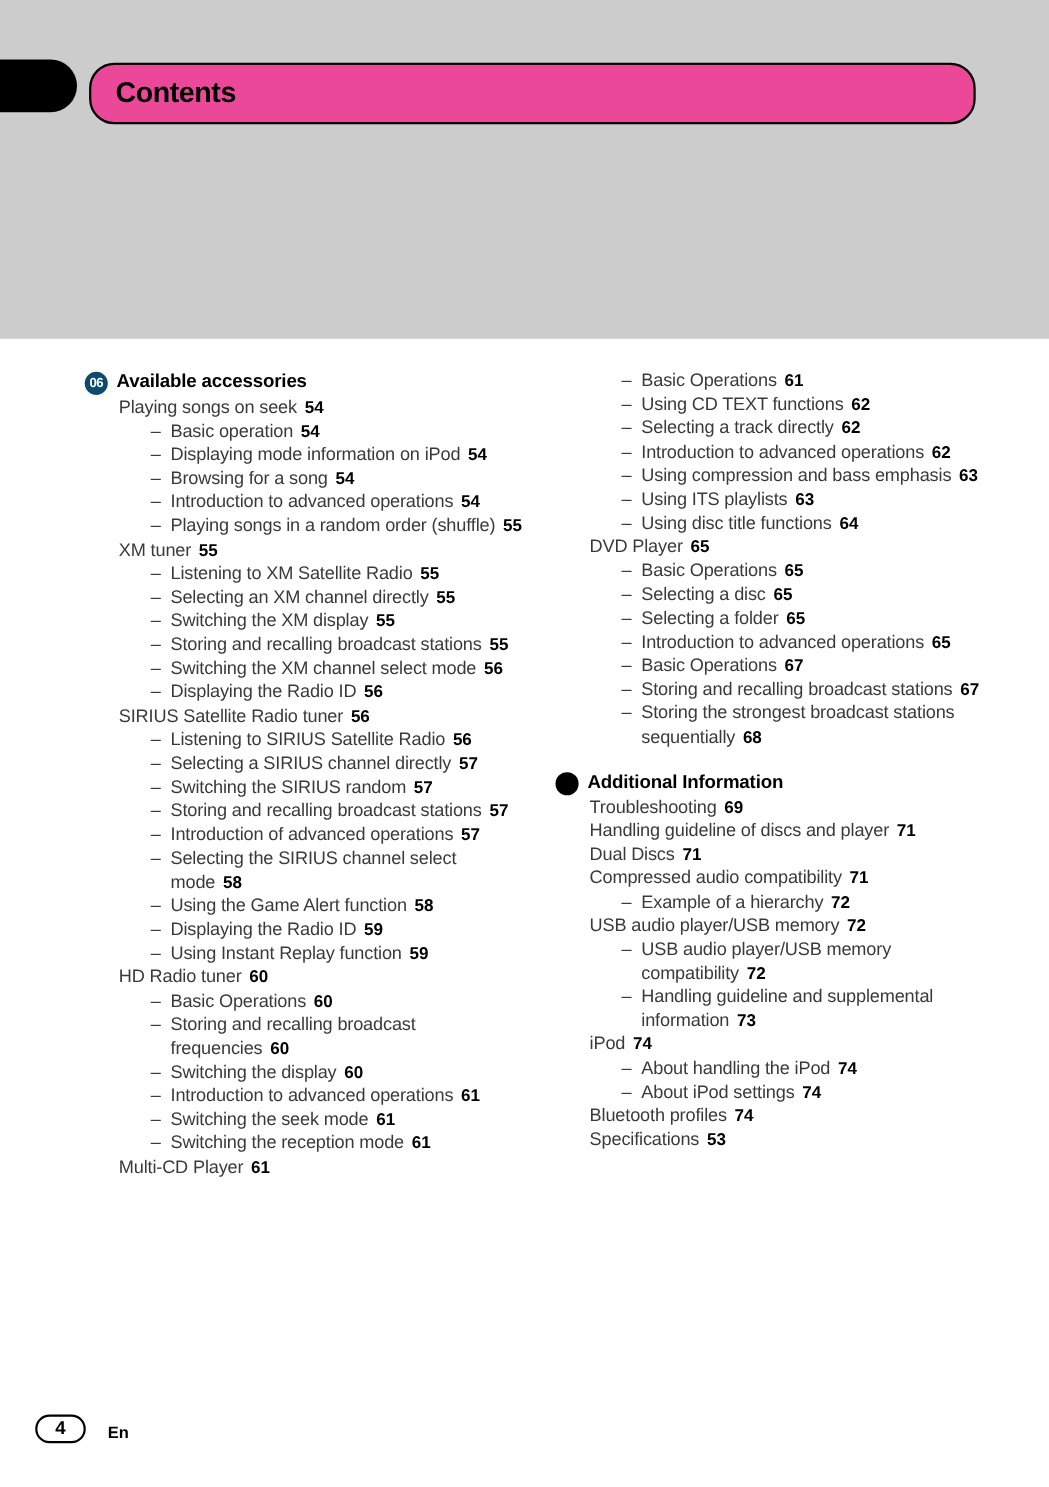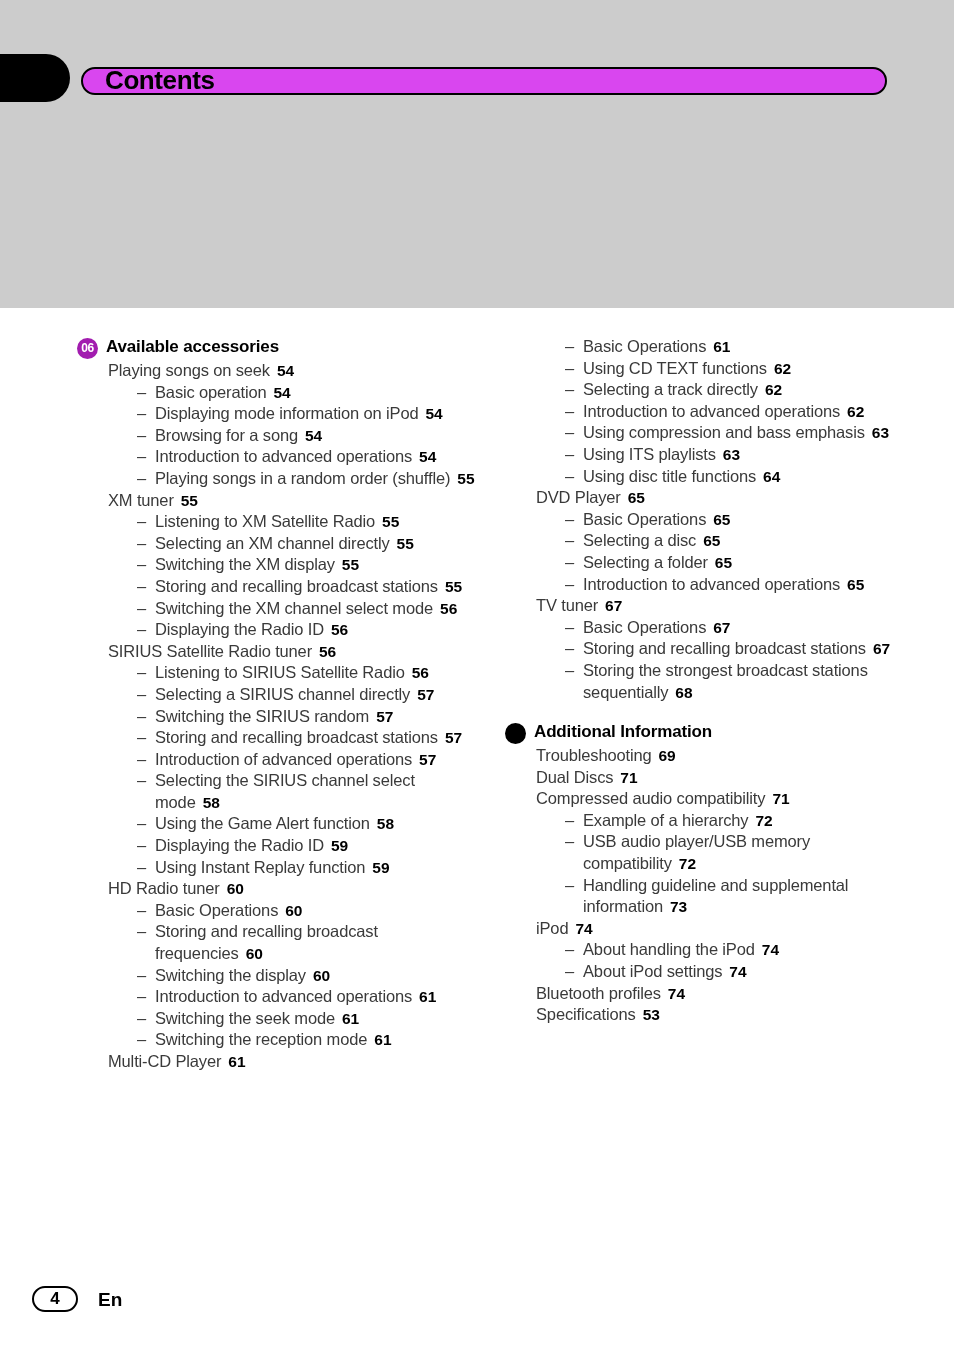--- a/index.html
+++ b/index.html
@@ -33,24 +33,24 @@
     width: 94px;
     height: 48px;
     background: #000000;
     border-radius: 24px;
   }
 
   
   .header-pill {
     position: absolute;
     left: 81px;
-    top: 67px;
+    top: 57px;
     width: 806px;
-    height: 28px;
-    background: #d946ef;
+    height: 56px;
+    background: #ec4899;
     border: 2px solid #000000;
     border-radius: 23px;
     box-sizing: border-box;
   }
   .header-title {
     position: absolute;
     left: 22px;
     top: 50%;
     transform: translateY(-52%);
     font-size: 26px;
@@ -83,21 +83,21 @@
   .sec-head {
     display: flex;
     align-items: flex-start;
     margin-bottom: 1px;
   }
   .badge-num {
     flex: 0 0 auto;
     width: 21px;
     height: 21px;
     border-radius: 50%;
-    background: #a21caf;
+    background: #0c4a6e;
     color: #ffffff;
     font-size: 12px;
     font-weight: bold;
     line-height: 21px;
     text-align: center;
     letter-spacing: -0.5px;
     margin-top: 2px;
   }
   .badge-dot {
     flex: 0 0 auto;
@@ -167,21 +167,21 @@
     box-sizing: border-box;
     font-size: 17px;
     font-weight: bold;
     line-height: 22px;
     text-align: center;
     color: #000000;
     background: #ffffff;
   }
   .lang {
     margin-left: 20px;
-    font-size: 19px;
+    font-size: 15px;
     font-weight: bold;
     color: #000000;
     align-self: flex-end;
     padding-bottom: 1px;
   }
 </style>
 </head>
 <body>
 
 <div class="gray-band"></div>
@@ -241,36 +241,37 @@
           <li class="entry lvl2"><span class="dash">–</span><span class="txt">Selecting a track directly</span><span class="pg">62</span></li>
           <li class="entry lvl2"><span class="dash">–</span><span class="txt">Introduction to advanced operations</span><span class="pg">62</span></li>
           <li class="entry lvl2"><span class="dash">–</span><span class="txt">Using compression and bass emphasis</span><span class="pg">63</span></li>
           <li class="entry lvl2"><span class="dash">–</span><span class="txt">Using ITS playlists</span><span class="pg">63</span></li>
           <li class="entry lvl2"><span class="dash">–</span><span class="txt">Using disc title functions</span><span class="pg">64</span></li>
           <li class="entry lvl1"><span class="txt">DVD Player</span><span class="pg">65</span></li>
           <li class="entry lvl2"><span class="dash">–</span><span class="txt">Basic Operations</span><span class="pg">65</span></li>
           <li class="entry lvl2"><span class="dash">–</span><span class="txt">Selecting a disc</span><span class="pg">65</span></li>
           <li class="entry lvl2"><span class="dash">–</span><span class="txt">Selecting a folder</span><span class="pg">65</span></li>
           <li class="entry lvl2"><span class="dash">–</span><span class="txt">Introduction to advanced operations</span><span class="pg">65</span></li>
-          <li class="entry lvl1"><span class="txt">TV tuner</span><span class="pg">67</span></li>
           <li class="entry lvl2"><span class="dash">–</span><span class="txt">Basic Operations</span><span class="pg">67</span></li>
           <li class="entry lvl2"><span class="dash">–</span><span class="txt">Storing and recalling broadcast stations</span><span class="pg">67</span></li>
           <li class="entry lvl2"><span class="dash">–</span><span class="txt">Storing the strongest broadcast stations sequentially</span><span class="pg">68</span></li>
         </ul>
       </div>
       <div class="section" style="margin-top: 18px;">
         <div class="sec-head">
           <div class="badge-dot"></div>
           <div class="sec-title">Additional Information</div>
         </div>
         <ul class="toc">
           <li class="entry lvl1"><span class="txt">Troubleshooting</span><span class="pg">69</span></li>
+          <li class="entry lvl1"><span class="txt">Handling guideline of discs and player</span><span class="pg">71</span></li>
           <li class="entry lvl1"><span class="txt">Dual Discs</span><span class="pg">71</span></li>
           <li class="entry lvl1"><span class="txt">Compressed audio compatibility</span><span class="pg">71</span></li>
           <li class="entry lvl2"><span class="dash">–</span><span class="txt">Example of a hierarchy</span><span class="pg">72</span></li>
+          <li class="entry lvl1"><span class="txt">USB audio player/USB memory</span><span class="pg">72</span></li>
           <li class="entry lvl2"><span class="dash">–</span><span class="txt">USB audio player/USB memory compatibility</span><span class="pg">72</span></li>
           <li class="entry lvl2"><span class="dash">–</span><span class="txt">Handling guideline and supplemental information</span><span class="pg">73</span></li>
           <li class="entry lvl1"><span class="txt">iPod</span><span class="pg">74</span></li>
           <li class="entry lvl2"><span class="dash">–</span><span class="txt">About handling the iPod</span><span class="pg">74</span></li>
           <li class="entry lvl2"><span class="dash">–</span><span class="txt">About iPod settings</span><span class="pg">74</span></li>
           <li class="entry lvl1"><span class="txt">Bluetooth profiles</span><span class="pg">74</span></li>
           <li class="entry lvl1"><span class="txt">Specifications</span><span class="pg">53</span></li>
         </ul>
       </div>
     </div>

